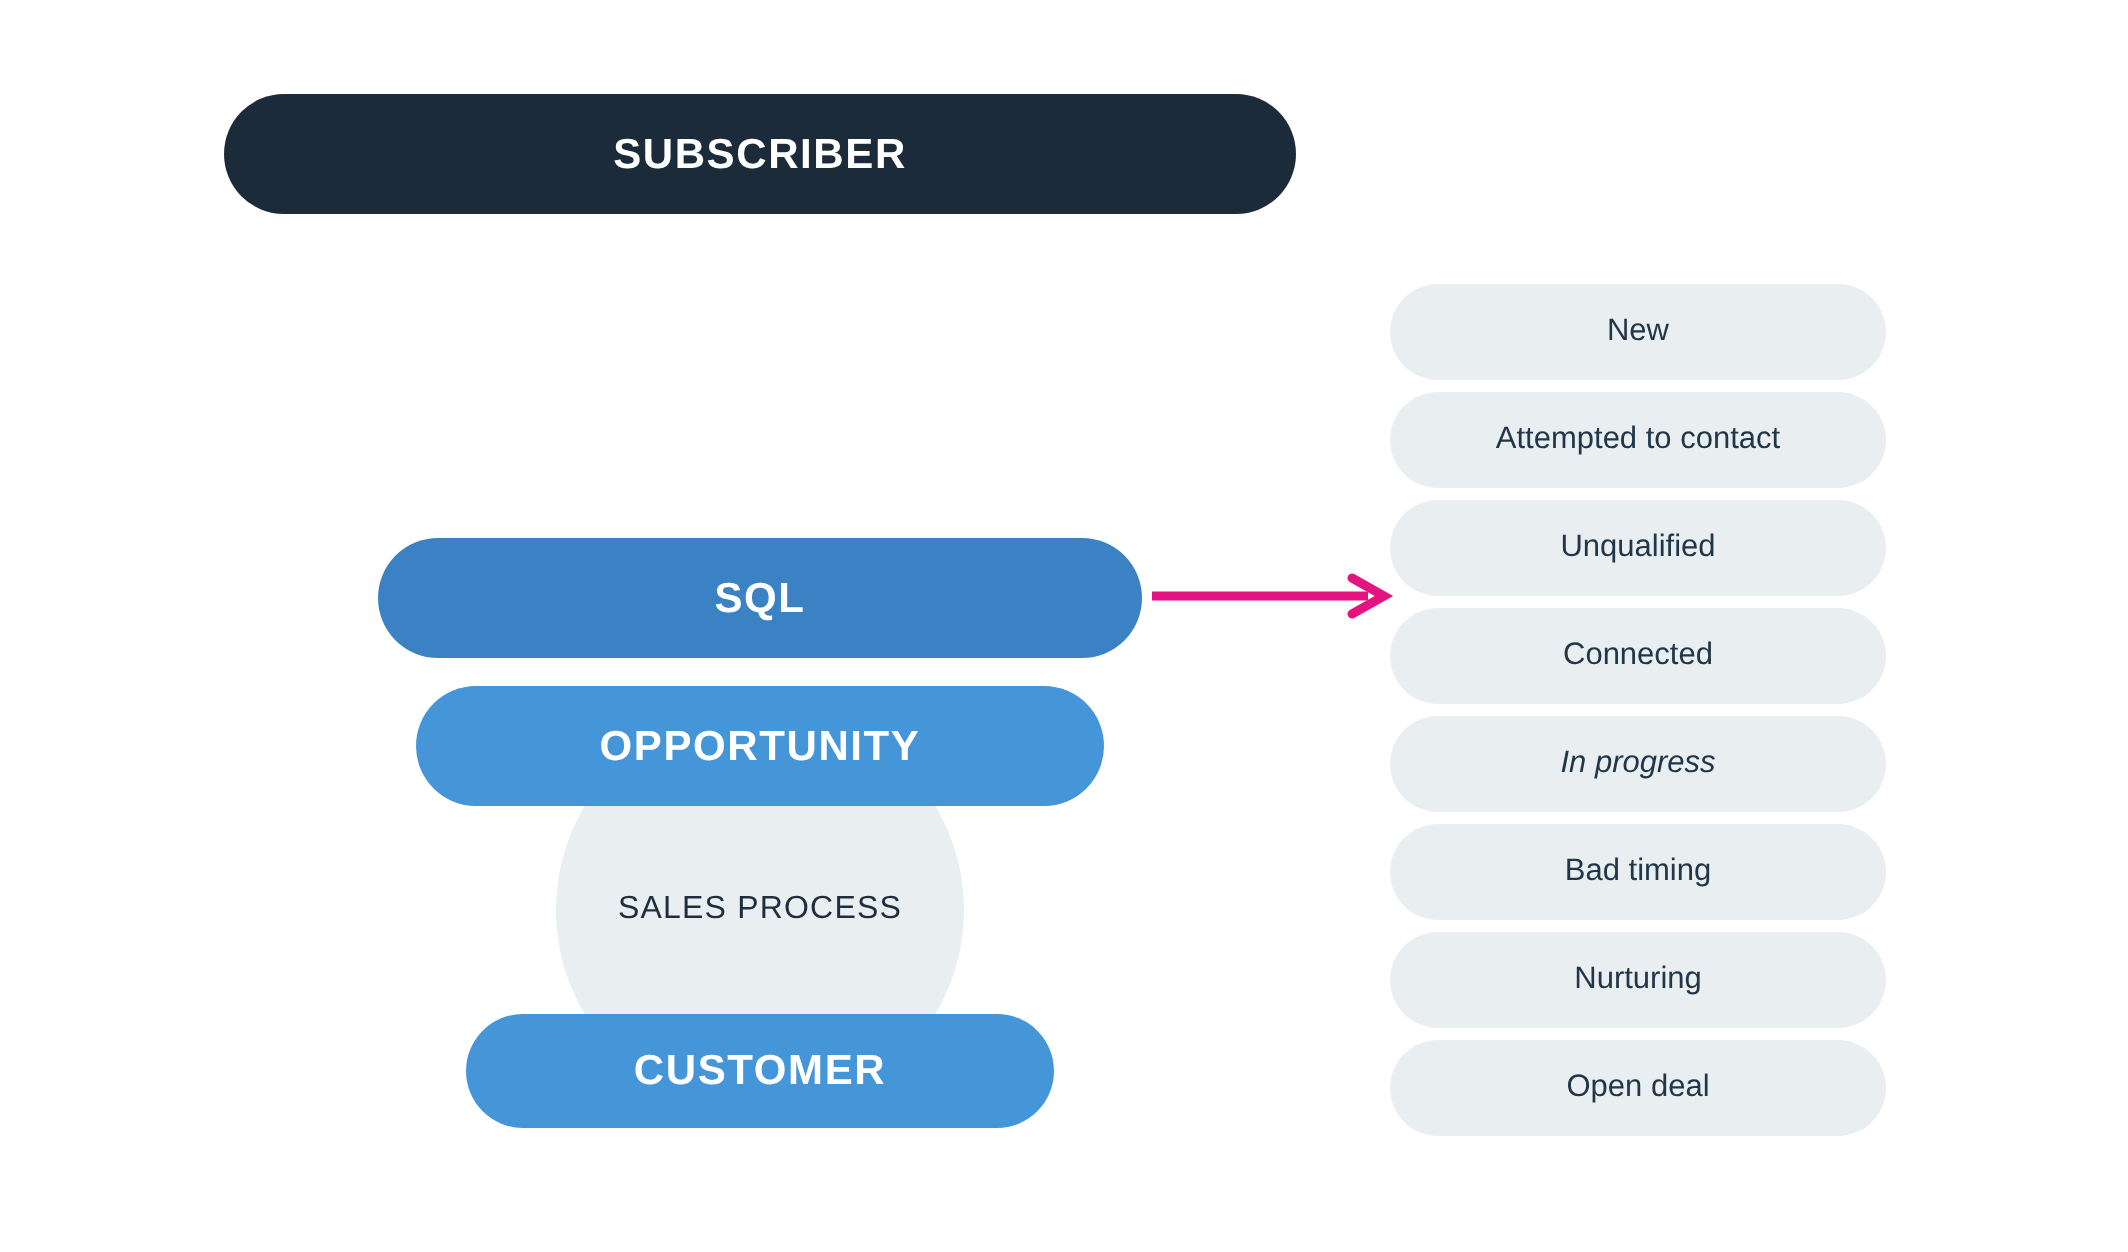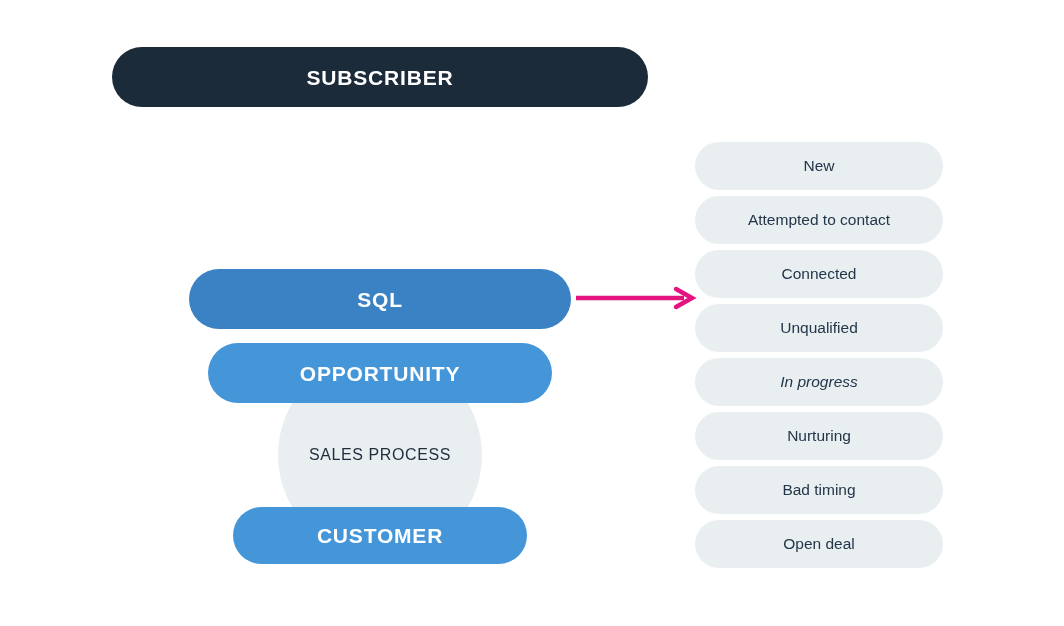--- a/index.html
+++ b/index.html
@@ -163,33 +163,33 @@
 
   <div id="status-list">
 
     <div class="status-pill" style="background: rgb(233, 239, 241);">
       <span class="status-pill-label" style="color: rgb(34, 54, 74);">New</span>
     </div>
     <div class="status-pill" style="background: rgb(233, 239, 241);">
       <span class="status-pill-label" style="color: rgb(34, 54, 74);">Attempted to contact</span>
     </div>
     <div class="status-pill" style="background: rgb(233, 239, 241);">
-      <span class="status-pill-label" style="color: rgb(34, 54, 74);">Connected</span>
+      <span class="status-pill-label" style="color: rgb(34, 54, 74);">Unqualified</span>
     </div>
     <div class="status-pill" style="background: rgb(233, 239, 241);">
-      <span class="status-pill-label" style="color: rgb(34, 54, 74);">Unqualified</span>
+      <span class="status-pill-label" style="color: rgb(34, 54, 74);">Connected</span>
     </div>
     <div class="status-pill" style="background: rgb(233, 239, 241); font-style: italic;">
       <span class="status-pill-label" style="color: rgb(34, 54, 74);">In progress</span>
     </div>
     <div class="status-pill" style="background: rgb(233, 239, 241);">
-      <span class="status-pill-label" style="color: rgb(34, 54, 74);">Nurturing</span>
+      <span class="status-pill-label" style="color: rgb(34, 54, 74);">Bad timing</span>
     </div>
     <div class="status-pill" style="background: rgb(233, 239, 241);">
-      <span class="status-pill-label" style="color: rgb(34, 54, 74);">Bad timing</span>
+      <span class="status-pill-label" style="color: rgb(34, 54, 74);">Nurturing</span>
     </div>
     <div class="status-pill" style="background: rgb(233, 239, 241);">
       <span class="status-pill-label" style="color: rgb(34, 54, 74);">Open deal</span>
     </div>
 
   </div>
 
 </div>
 
 </body></html>

